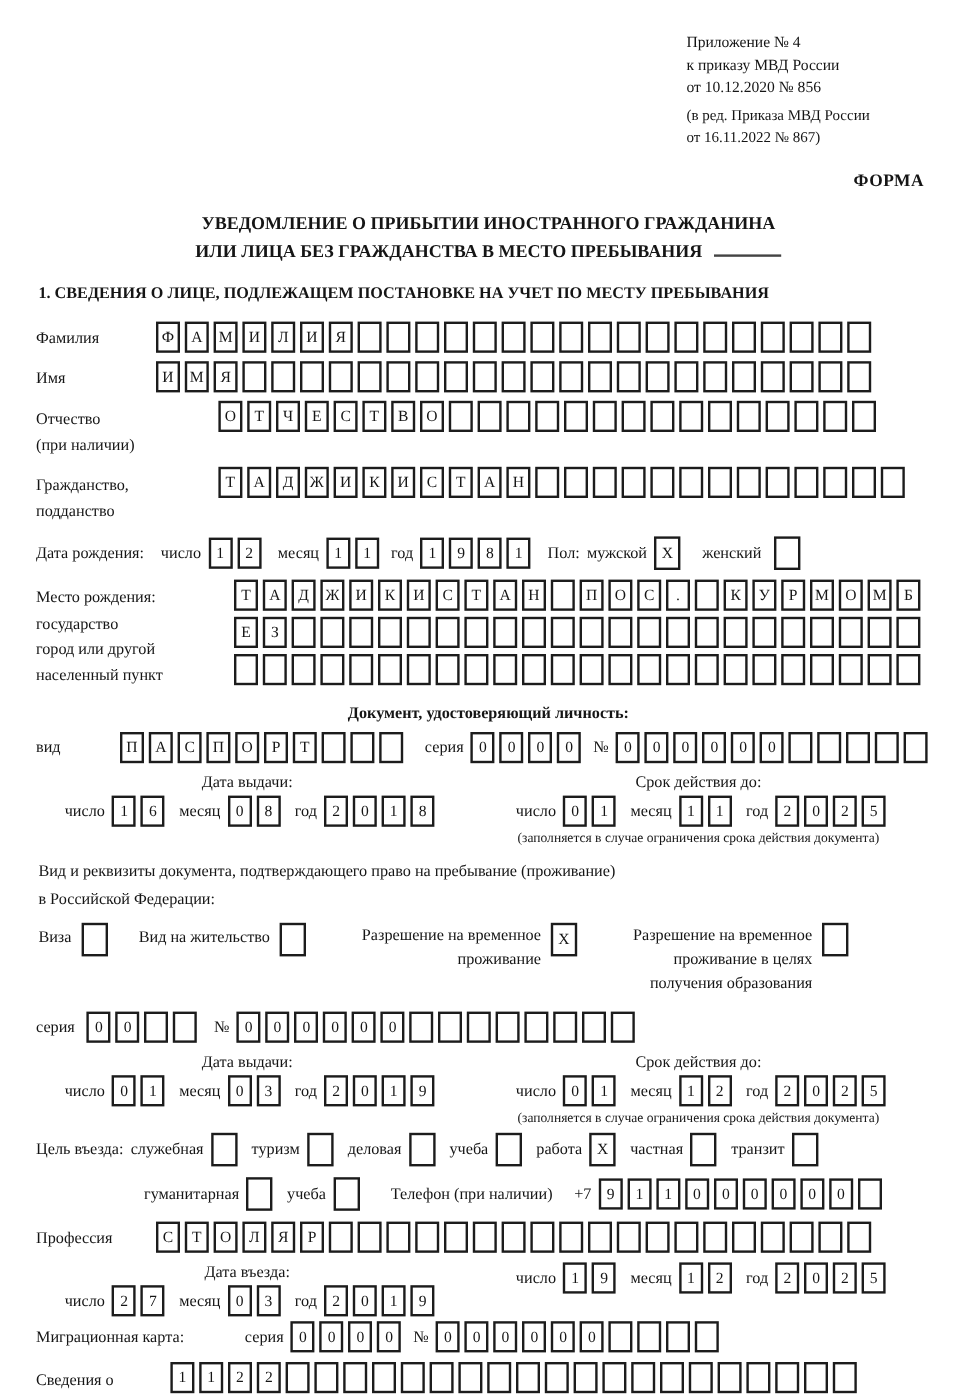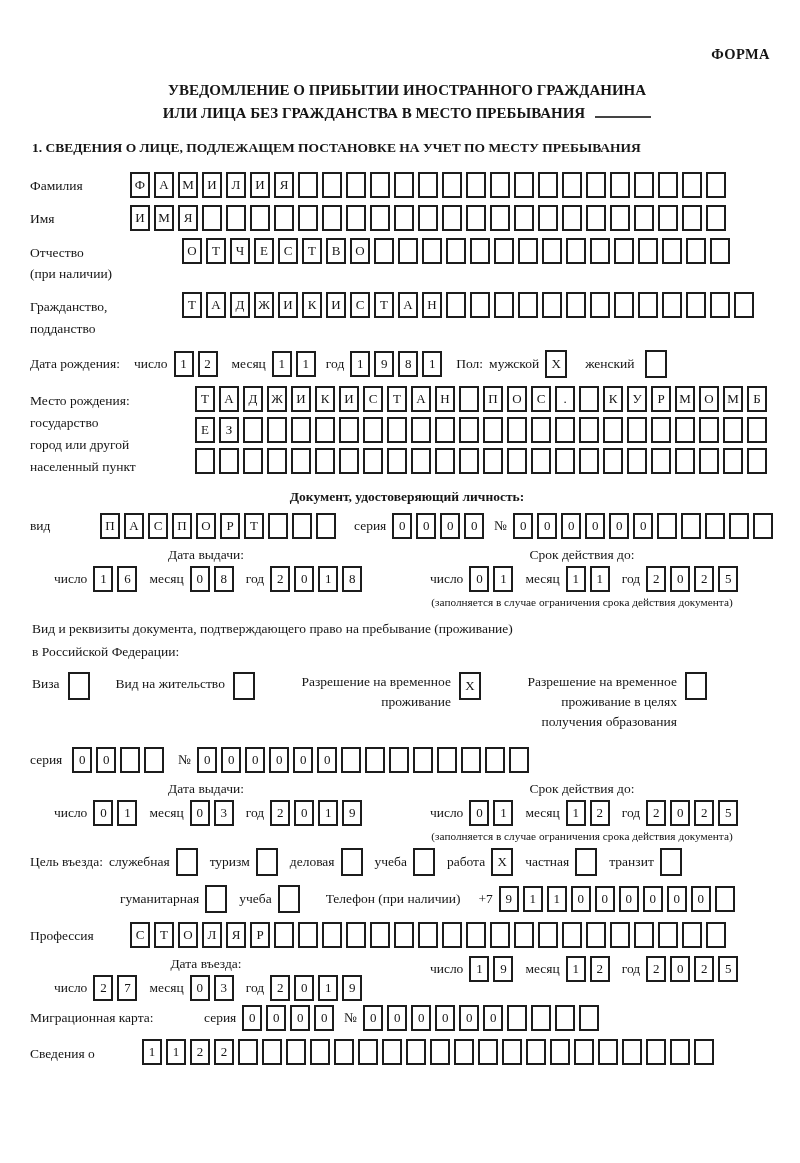--- a/index.html
+++ b/index.html
@@ -50,20 +50,29 @@
 
   .optline{display:flex;align-items:center;margin-bottom:9px;}
   .opt{display:flex;align-items:center;margin-right:8px;justify-content:flex-end;}
   .opt .lab{margin-right:6px;}
 </style>
 </head>
 <body>
 
 <div class="page">
 
+  <div class="appendix">
+    <div>Приложение № 4</div>
+    <div>к приказу МВД России</div>
+    <div>от 10.12.2020 № 856</div>
+    <div class="edition">
+      <div>(в ред. Приказа МВД России</div>
+      <div>от 16.11.2022 № 867)</div>
+    </div>
+  </div>
 
   <div class="forma">ФОРМА</div>
 
   <div class="title">
     <div>УВЕДОМЛЕНИЕ О ПРИБЫТИИ ИНОСТРАННОГО ГРАЖДАНИНА</div>
     <div>
       <span>ИЛИ ЛИЦА БЕЗ ГРАЖДАНСТВА В МЕСТО ПРЕБЫВАНИЯ</span><span class="blank-line"></span>
     </div>
   </div>
 

